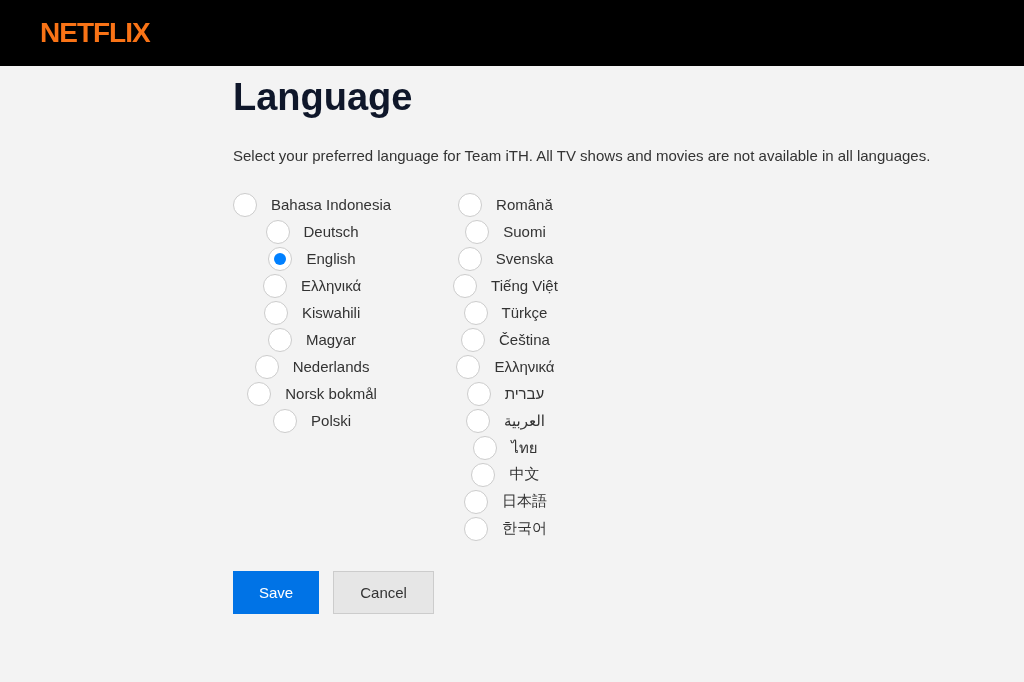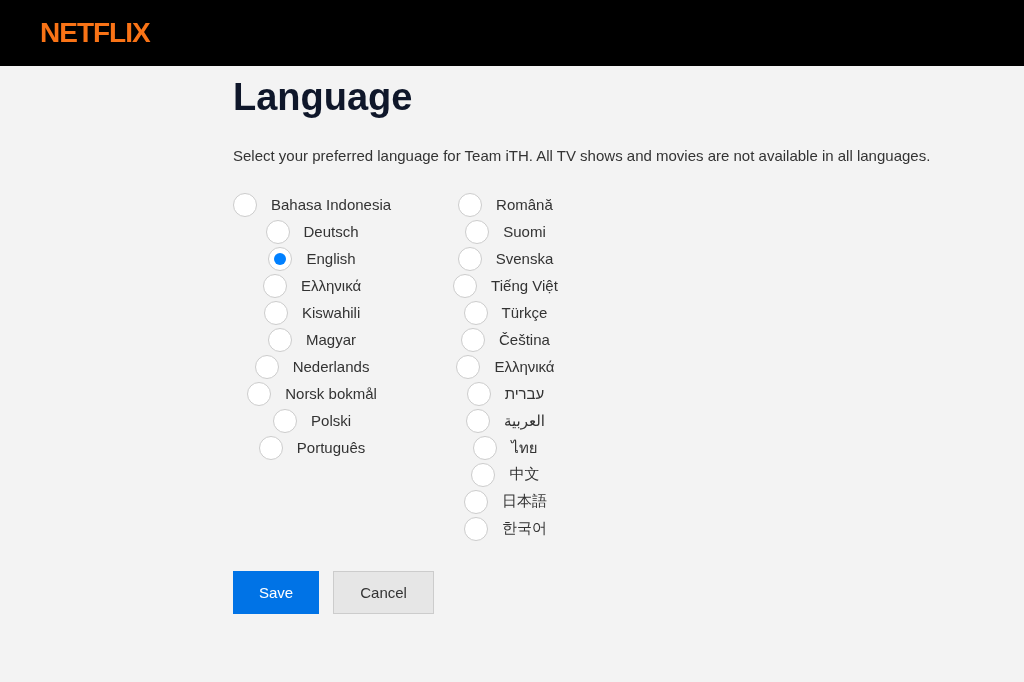--- a/index.html
+++ b/index.html
@@ -147,24 +147,20 @@
           <span class="radio-label">Nederlands</span>
         </div>
         <div class="radio-row">
           <span class="radio"></span>
           <span class="radio-label">Norsk bokmål</span>
         </div>
         <div class="radio-row">
           <span class="radio"></span>
           <span class="radio-label">Polski</span>
         </div>
-        <div class="radio-row">
-          <span class="radio"></span>
-          <span class="radio-label">Português</span>
-        </div>
       </div>
     <div class="col" id="col2">
         <div class="radio-row">
           <span class="radio"></span>
           <span class="radio-label">Română</span>
         </div>
         <div class="radio-row">
           <span class="radio"></span>
           <span class="radio-label">Suomi</span>
         </div>

